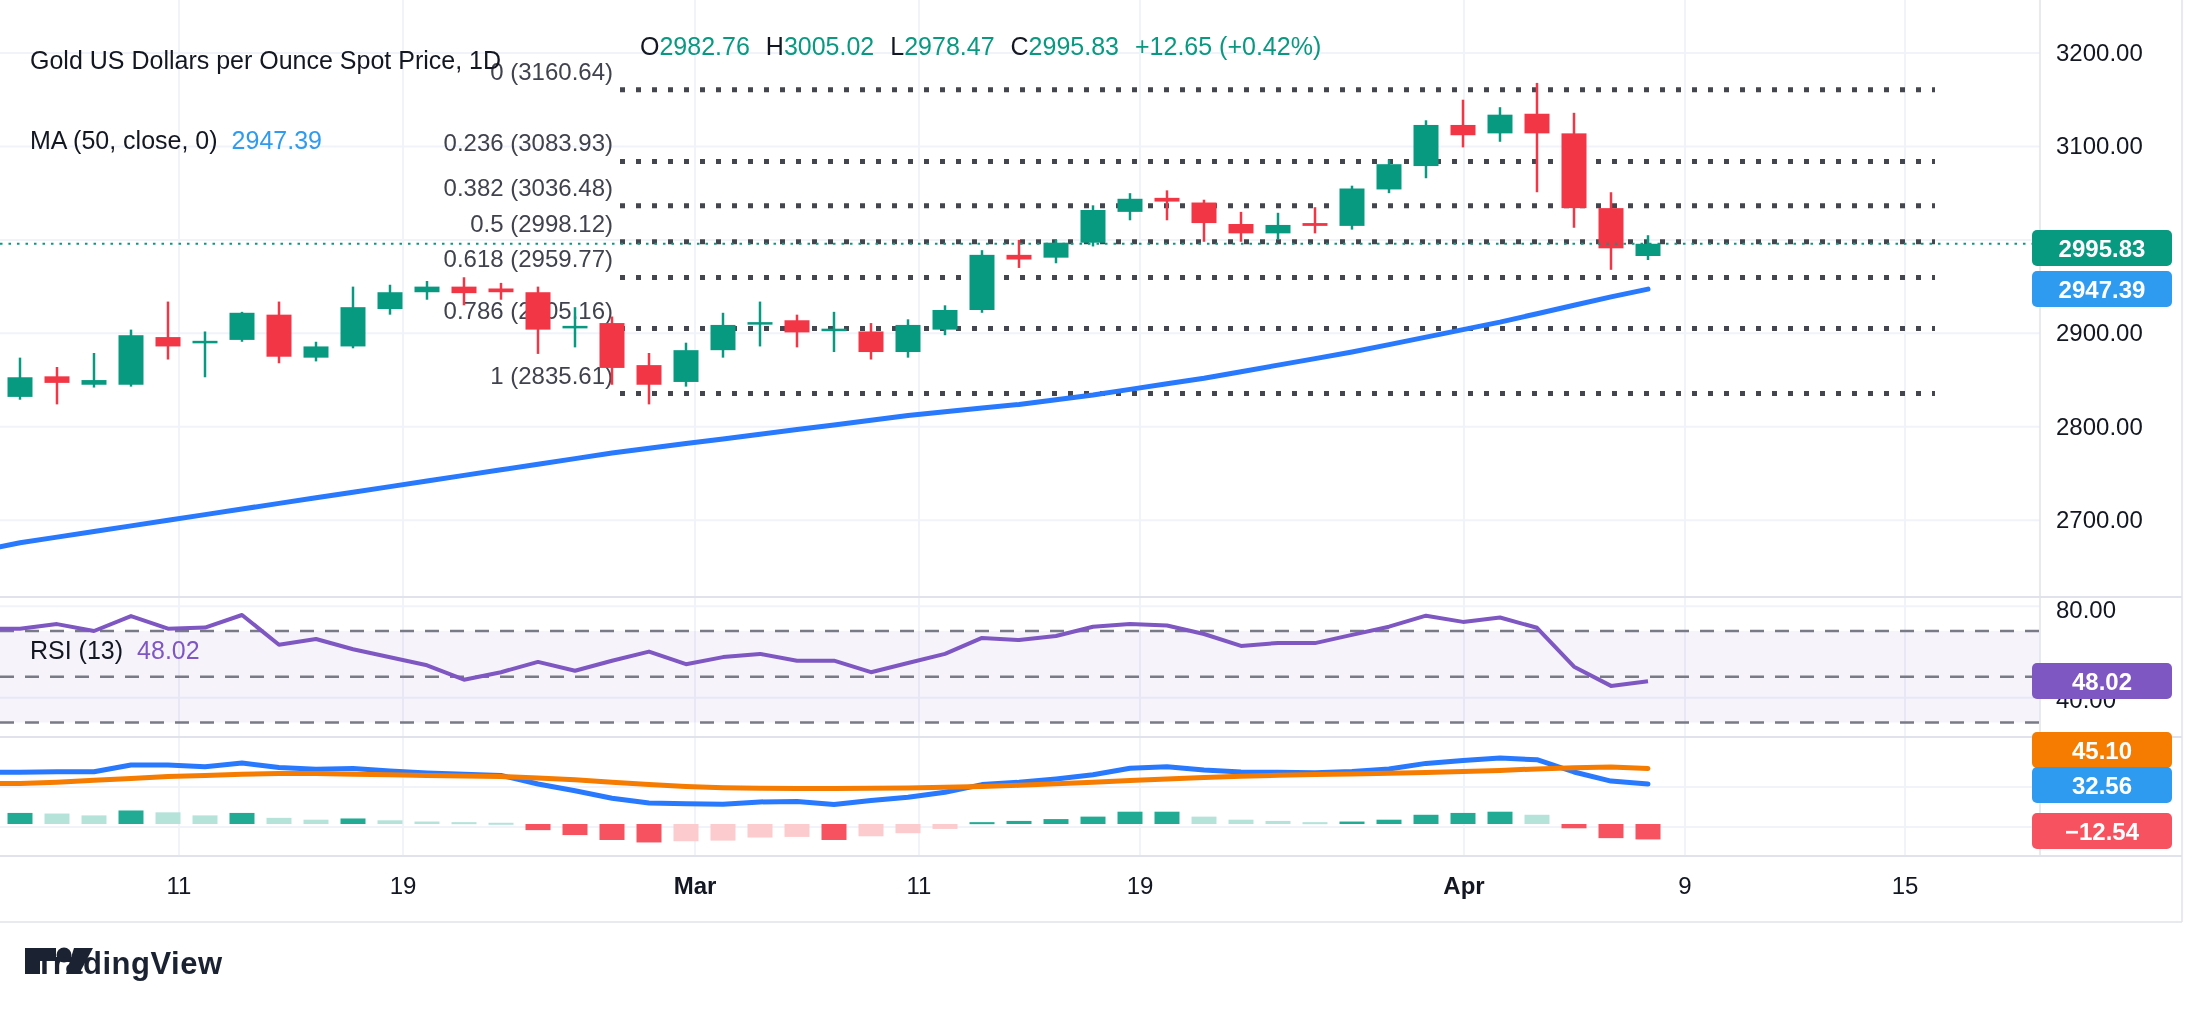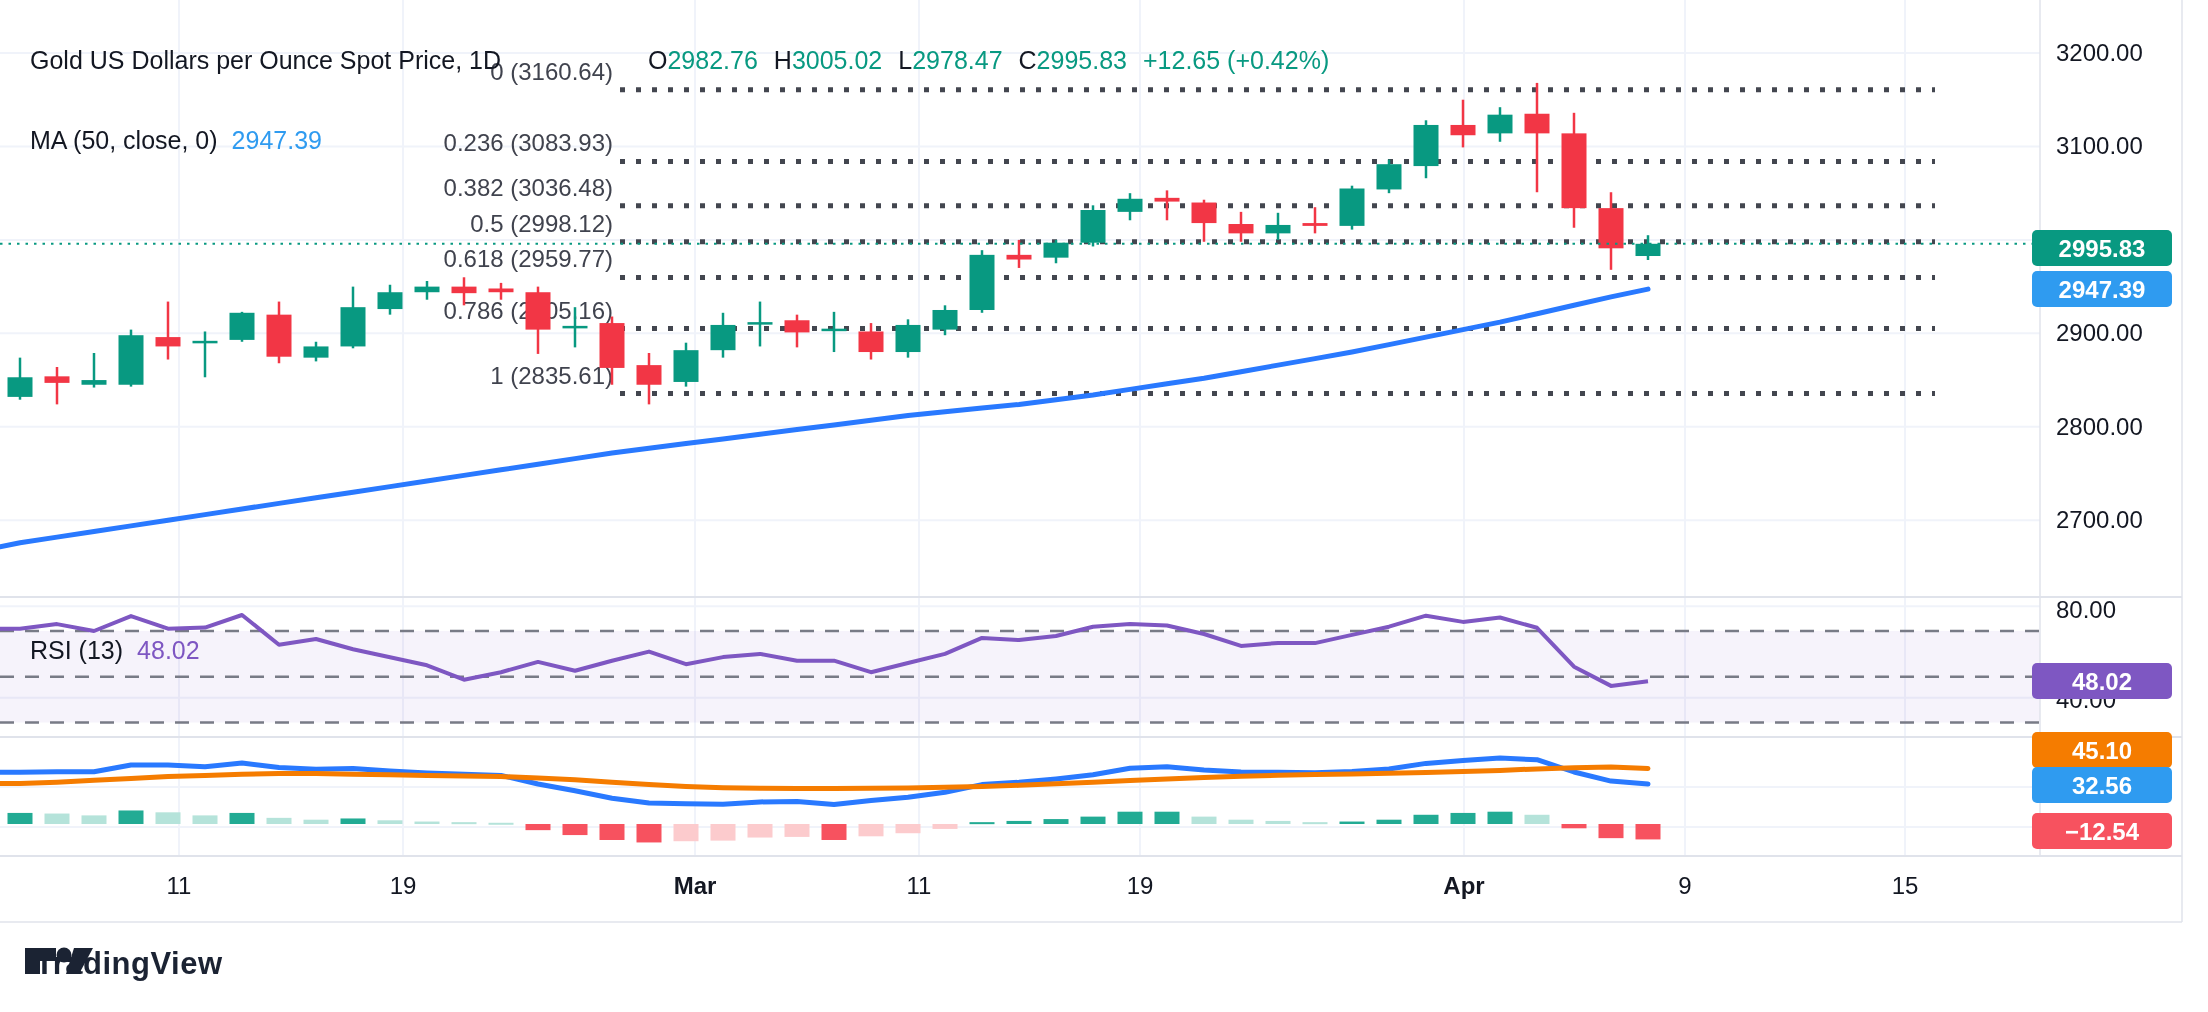--- a/index.html
+++ b/index.html
@@ -1,21 +1,21 @@
 <!DOCTYPE html>
 <html><head>
 <meta charset="utf-8">
 <style>
   html,body{margin:0;padding:0;background:#ffffff;}
   .chart-root{position:relative;width:2208px;height:1012px;background:#ffffff;overflow:hidden;
     font-family:"Liberation Sans","DejaVu Sans",sans-serif;}
   .chart-root svg{position:absolute;left:0;top:0;}
   .legend{position:absolute;white-space:nowrap;font-size:25px;color:#131722;z-index:5;}
   .lg-title{left:30px;top:46px;}
-  .lg-ohlc{left:640px;top:46px;margin-left:8px;}
+  .lg-ohlc{left:640px;top:32px;}
   .lg-ohlc .k{color:#131722;}
   .lg-ohlc .v{color:#089981;margin-right:16px;}
   .lg-ohlc .chg{color:#089981;}
   .lg-ma{left:30px;top:90px;margin-top:36px;}
   .lg-ma .mav{color:#2f9bf0;margin-left:14px;}
   .lg-rsi{left:30px;top:636px;}
   .lg-rsi .rsiv{color:#7e57c2;margin-left:14px;}
   .lg-macd{left:30px;top:763px;}
   .lg-macd .hv{color:#f7525f;margin-left:16px;}
   .lg-macd .mv{color:#2f9bf0;margin-left:14px;}

